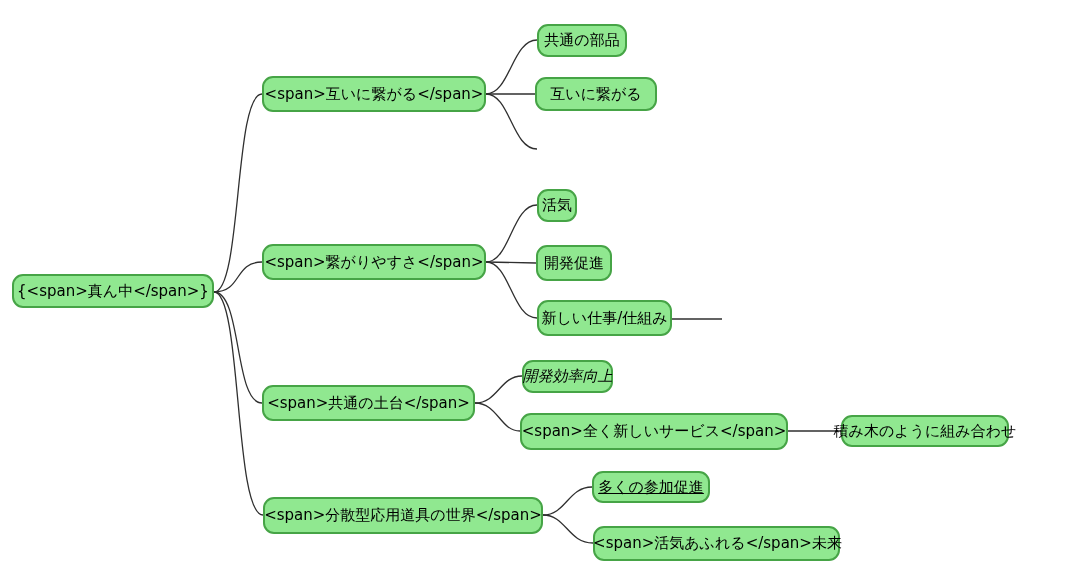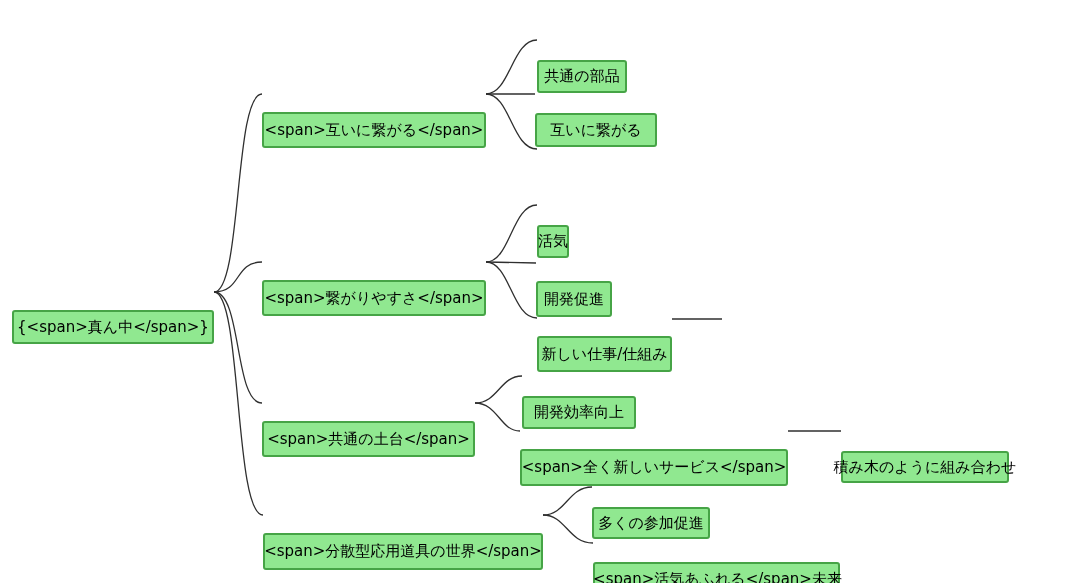--- a/index.html
+++ b/index.html
@@ -18,27 +18,26 @@
     overflow:hidden;
   }
   .edges{position:absolute;left:0;top:0;width:1070px;height:583px;}
   .edges path{fill:none;stroke:var(--edge);stroke-width:1.3;}
   .node{
     position:absolute;
     box-sizing:border-box;
     display:flex;align-items:center;justify-content:center;
     background:var(--node-fill);
     border:2px solid var(--node-border);
-    border-radius:3px;
+    border-radius:11px;
     color:var(--text);
     font-size:15px;
     line-height:1;
     white-space:nowrap;
     padding:0 6px;
-    margin-top:36px;
   }
 </style>
 </head>
 <body>
 
 <div class="canvas">
 
   <svg class="edges" viewBox="0 0 1070 583" xmlns="http://www.w3.org/2000/svg">
 
     <path d="M 214,292 C 242,292 234,94 262,94"></path>
@@ -63,26 +62,26 @@
     <path d="M 543,515 C 566,515 568,543 593,543"></path>
   </svg>
 
   <div class="node" style="left:12px;top:274px;width:202px;height:34px;">{&lt;span&gt;真ん中&lt;/span&gt;}</div>
 
   <div class="node" style="left:262px;top:76px;width:224px;height:36px;">&lt;span&gt;互いに繋がる&lt;/span&gt;</div>
   <div class="node" style="left:537px;top:24px;width:90px;height:33px;">共通の部品</div>
   <div class="node" style="left:535px;top:77px;width:122px;height:34px;">互いに繋がる</div>
 
   <div class="node" style="left:262px;top:244px;width:224px;height:36px;">&lt;span&gt;繋がりやすさ&lt;/span&gt;</div>
-  <div class="node" style="left:537px;top:189px;width:32px;height:33px;">活気</div>
+  <div class="node" style="left:537px;top:189px;width:40px;height:33px;">活気</div>
   <div class="node" style="left:536px;top:245px;width:76px;height:36px;">開発促進</div>
   <div class="node" style="left:537px;top:300px;width:135px;height:36px;">新しい仕事/仕組み</div>
 
   <div class="node" style="left:262px;top:385px;width:213px;height:36px;">&lt;span&gt;共通の土台&lt;/span&gt;</div>
-  <div class="node" style="left:522px;top:360px;width:114px;height:33px;">開発効率向上</div>
+  <div class="node" style="left:522px;top:360px;width:91px;height:33px;font-style:italic;">開発効率向上</div>
   <div class="node" style="left:520px;top:413px;width:268px;height:37px;">&lt;span&gt;全く新しいサービス&lt;/span&gt;</div>
   <div class="node" style="left:841px;top:415px;width:168px;height:32px;">積み木のように組み合わせ</div>
 
   <div class="node" style="left:263px;top:497px;width:280px;height:37px;">&lt;span&gt;分散型応用道具の世界&lt;/span&gt;</div>
-  <div class="node" style="left:592px;top:471px;width:118px;height:32px;">多くの参加促進</div>
+  <div class="node" style="left:592px;top:471px;width:118px;height:32px;text-decoration:underline;">多くの参加促進</div>
   <div class="node" style="left:593px;top:526px;width:247px;height:35px;padding-left:8px;">&lt;span&gt;活気あふれる&lt;/span&gt;未来</div>
 
 </div>
 
 </body></html>

